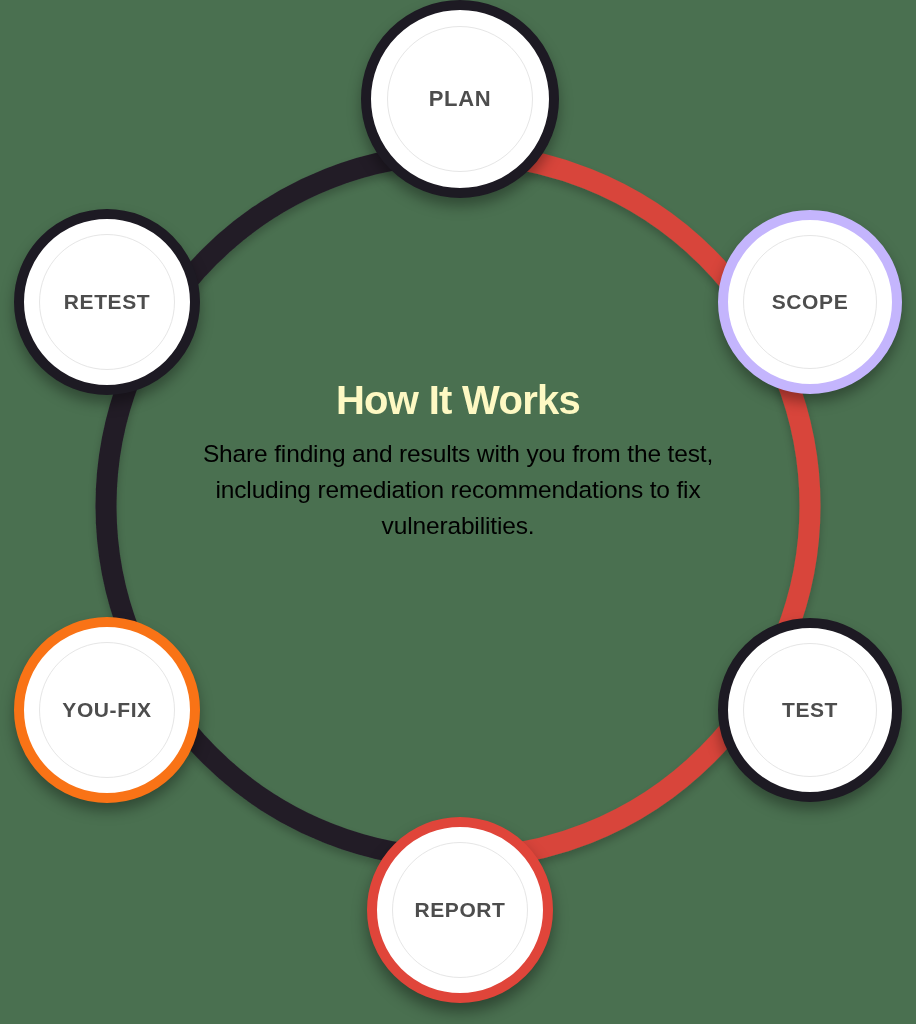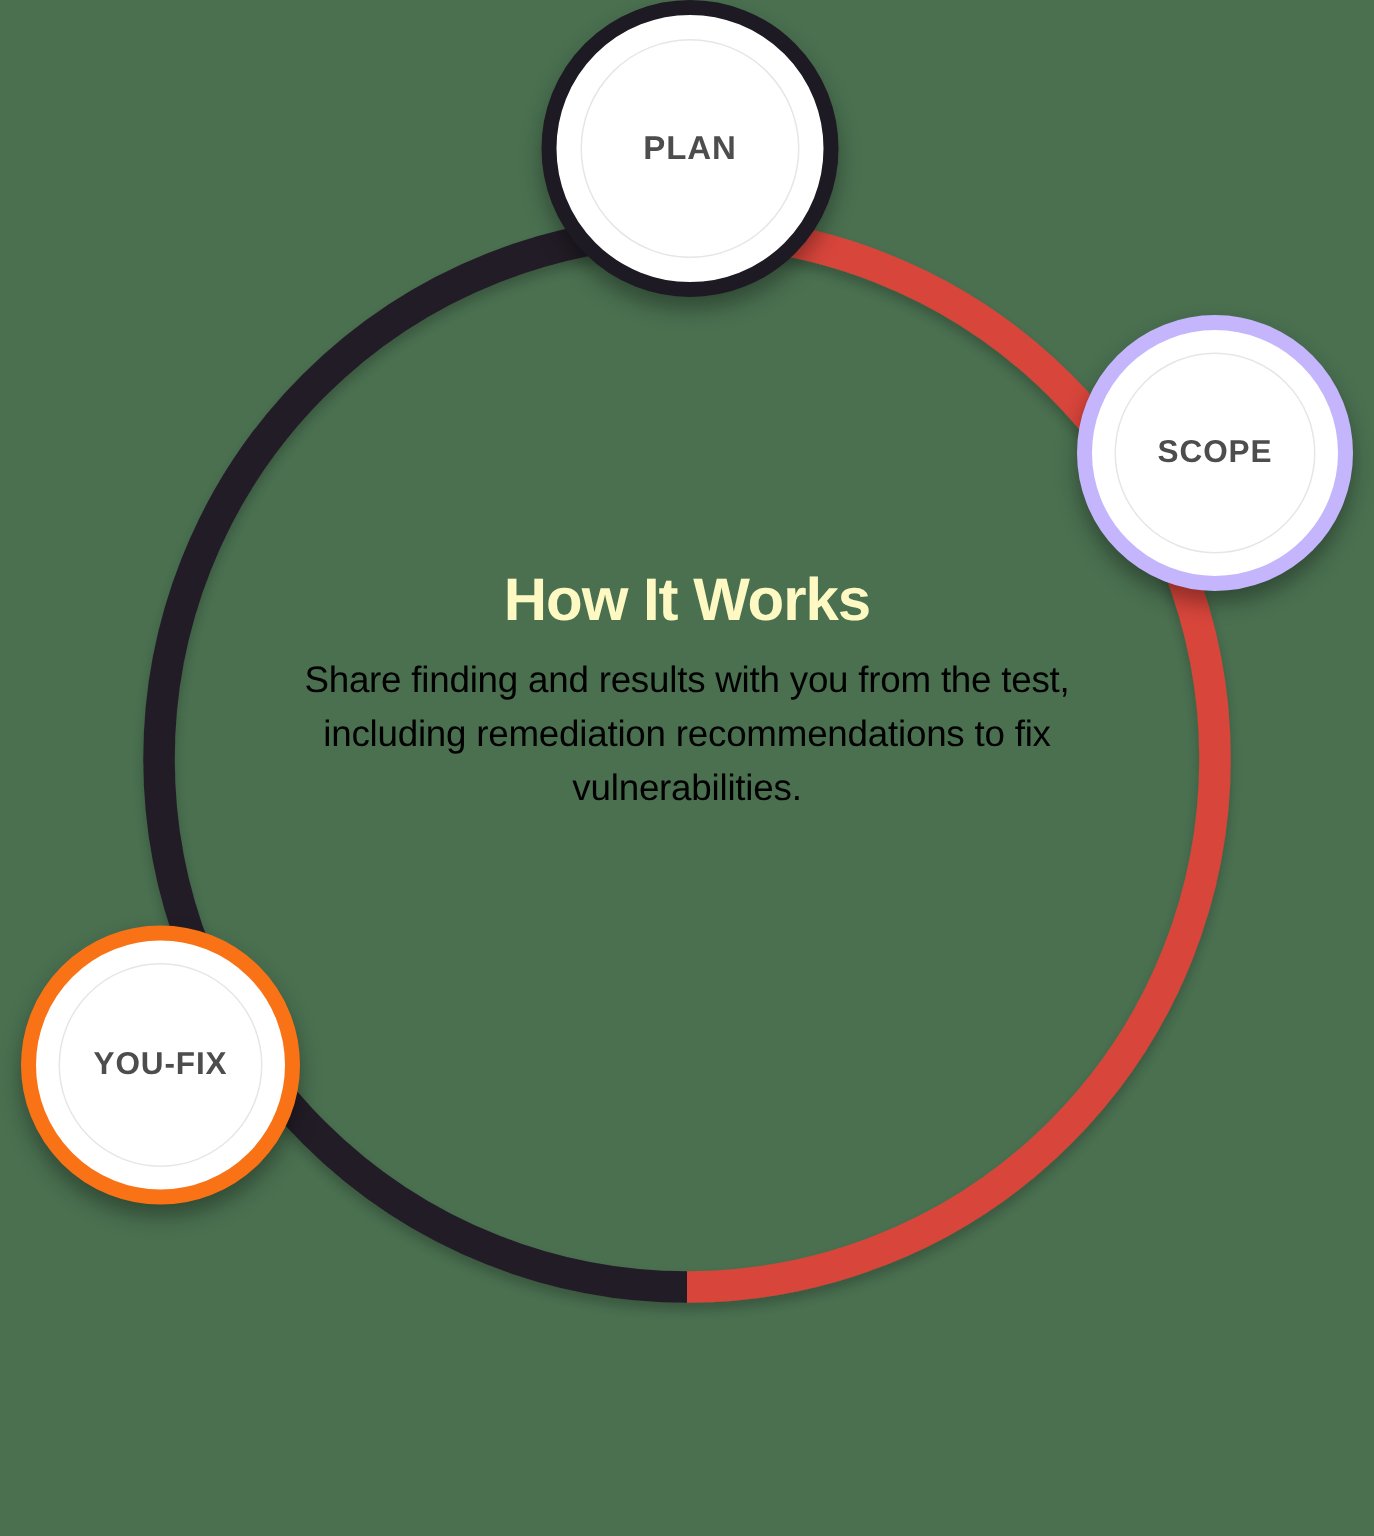--- a/index.html
+++ b/index.html
@@ -115,27 +115,42 @@
     <div class="node-inner-ring" style="left:16px; top:16px; right:16px; bottom:16px;"></div>
     <span class="node-label" style="font-size:22px;">PLAN</span>
   </div>
 
   <div class="node" style="left:718px; top:210px; width:184px; height:184px; border:10px solid #c4b5fd;
               box-shadow:0 8px 14px rgba(0,0,0,0.34);">
     <div class="node-inner-ring" style="left:15px; top:15px; right:15px; bottom:15px;"></div>
     <span class="node-label" style="font-size:21px;">SCOPE</span>
   </div>
 
+  <div class="node" style="left:718px; top:618px; width:184px; height:184px; border:10px solid #1d1a23;
+              box-shadow:0 8px 14px rgba(0,0,0,0.34);">
+    <div class="node-inner-ring" style="left:15px; top:15px; right:15px; bottom:15px;"></div>
+    <span class="node-label" style="font-size:21px;">TEST</span>
+  </div>
 
+  <div class="node" style="left:367px; top:817px; width:186px; height:186px; border:10px solid #e0453a;
+              box-shadow:0 9px 15px rgba(0,0,0,0.38);">
+    <div class="node-inner-ring" style="left:15px; top:15px; right:15px; bottom:15px;"></div>
+    <span class="node-label" style="font-size:21px;">REPORT</span>
+  </div>
 
   <div class="node" style="left:14px; top:617px; width:186px; height:186px; border:10px solid #f97316;
               box-shadow:0 8px 14px rgba(0,0,0,0.34);">
     <div class="node-inner-ring" style="left:15px; top:15px; right:15px; bottom:15px;"></div>
     <span class="node-label" style="font-size:21px;">YOU-FIX</span>
   </div>
 
+  <div class="node" style="left:14px; top:209px; width:186px; height:186px; border:10px solid #1d1a23;
+              box-shadow:0 8px 14px rgba(0,0,0,0.34);">
+    <div class="node-inner-ring" style="left:15px; top:15px; right:15px; bottom:15px;"></div>
+    <span class="node-label" style="font-size:21px;">RETEST</span>
+  </div>
 
   <div class="center-block">
     <h1 class="center-title">How It Works</h1>
     <p class="center-desc">Share finding and results with you from the test, including remediation recommendations to fix vulnerabilities.</p>
   </div>
 
 </div>
 
 </body></html>

